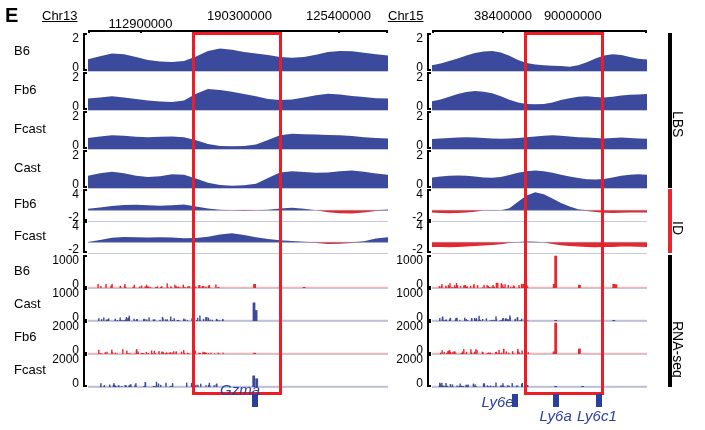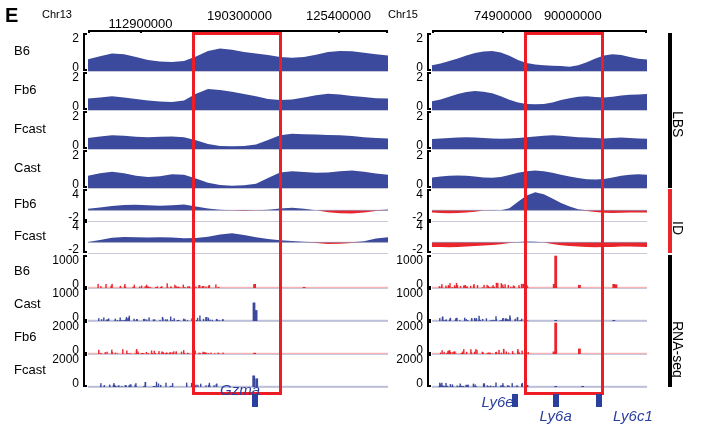--- a/index.html
+++ b/index.html
@@ -3,21 +3,21 @@
 <meta charset="utf-8">
 <style>
   html,body{margin:0;padding:0;background:#fff;}
   body{width:705px;height:430px;position:relative;overflow:hidden;
        font-family:"Liberation Sans","DejaVu Sans",sans-serif;color:#000;}
 
   #panel-label{position:absolute;left:5px;top:4px;font-size:20px;font-weight:bold;letter-spacing:0;}
 
   .row-label{position:absolute;font-size:13px;text-align:left;white-space:nowrap;}
 
-  .axis-chr{position:absolute;font-size:11px;white-space:nowrap;}
+  .axis-chr{position:absolute;font-size:13px;white-space:nowrap;text-decoration:underline;}
   .axis-tick-label{position:absolute;font-size:13px;white-space:nowrap;transform:translateX(-50%);}
   .axis-line{position:absolute;height:2px;background:#000;}
   .axis-tick{position:absolute;width:2px;height:6px;background:#000;}
 
   .track{position:absolute;overflow:hidden;background:#fff;}
   .track svg{display:block;}
 
   .ytick{position:absolute;font-size:12px;white-space:nowrap;transform:translate(-100%,-50%);padding-right:2px;}
   .ybracket{position:absolute;border-left:2px solid #000;border-top:2px solid #000;border-bottom:2px solid #000;width:4px;box-sizing:border-box;}
 
@@ -113,21 +113,21 @@
     <div class="axis-tick-label" style="left: 140.5px; top: 16px;">112900000</div>
     <div class="axis-tick" style="left: 139.5px; top: 32px;"></div>
     <div class="axis-tick-label" style="left: 239.5px; top: 8px;">190300000</div>
     <div class="axis-tick" style="left: 238.5px; top: 32px;"></div>
     <div class="axis-tick-label" style="left: 338.5px; top: 8px;">125400000</div>
     <div class="axis-tick" style="left: 337.5px; top: 32px;"></div>
     <div class="axis-tick" style="left: 88px; top: 32px;"></div>
     <div class="axis-tick" style="left: 386px; top: 32px;"></div>
     <div class="axis-chr" style="left: 388px; top: 8px;">Chr15</div>
     <div class="axis-line" style="left: 432px; width: 215px; top: 30px;"></div>
-    <div class="axis-tick-label" style="left: 502.95px; top: 8px;">74900000</div>
+    <div class="axis-tick-label" style="left: 502.95px; top: 8px;">38400000</div>
     <div class="axis-tick" style="left: 501.95px; top: 32px;"></div>
     <div class="axis-tick-label" style="left: 572.825px; top: 8px;">90000000</div>
     <div class="axis-tick" style="left: 571.825px; top: 32px;"></div>
     <div class="axis-tick" style="left: 432px; top: 32px;"></div>
     <div class="axis-tick" style="left: 645px; top: 32px;"></div>
     <div class="track" style="left: 88px; top: 33px; width: 300px; height: 38px;">
       <svg width="300" height="38" viewBox="0 0 300 38">
         <path d="M 0 38.0 L 0.0 26.2 L 12.0 23.2 L 24.0 20.5 L 36.0 21.3 L 48.0 23.9 L 60.0 27.0 L 72.0 28.5 L 84.0 28.9 L 96.0 28.1 L 108.0 23.6 L 120.0 17.9 L 132.0 15.6 L 144.0 16.7 L 156.0 19.0 L 168.0 20.5 L 180.0 22.0 L 192.0 23.9 L 204.0 24.7 L 216.0 23.9 L 228.0 21.7 L 240.0 19.0 L 252.0 17.9 L 264.0 18.2 L 276.0 19.8 L 288.0 21.3 L 300.0 22.4 L 300 38.0 Z" fill="#3b4a9c"></path>
       </svg>
     </div>
@@ -828,14 +828,14 @@
     <div class="sectionlabel" style="left: 678px; top: 221px; transform: translate(0px, -50%) rotate(90deg); transform-origin: left center;">ID</div>
     <div class="sectionbar" style="left: 668px; top: 255px; height: 132px; background: rgb(0, 0, 0);"></div>
     <div class="sectionlabel" style="left: 678px; top: 321px; transform: translate(0px, -50%) rotate(90deg); transform-origin: left center;">RNA-seq</div>
     <div class="gene-mark" style="left: 251.5px; top: 394px; width: 6px; height: 13px; background: rgb(43, 63, 158);"></div>
     <div class="gene-label" style="left: 220px; top: 381px;">Gzma</div>
     <div class="gene-mark" style="left: 511.775px; top: 394px; width: 6px; height: 13px; background: rgb(43, 63, 158);"></div>
     <div class="gene-label" style="left: 481.45px; top: 393px;">Ly6e</div>
     <div class="gene-mark" style="left: 552.625px; top: 394px; width: 6px; height: 13px; background: rgb(43, 63, 158);"></div>
     <div class="gene-label" style="left: 539.5px; top: 407px;">Ly6a</div>
     <div class="gene-mark" style="left: 595.625px; top: 394px; width: 6px; height: 13px; background: rgb(43, 63, 158);"></div>
-    <div class="gene-label" style="left: 613px; top: 407px;">Ly6c1</div>
+    <div class="gene-label" style="left: 577px; top: 407px;">Ly6c1</div>
   </div>
 
 </body></html>

